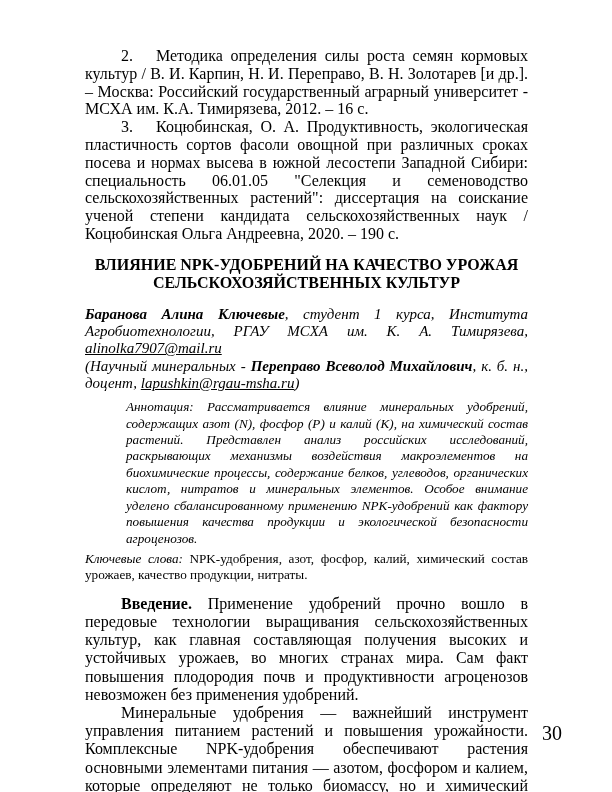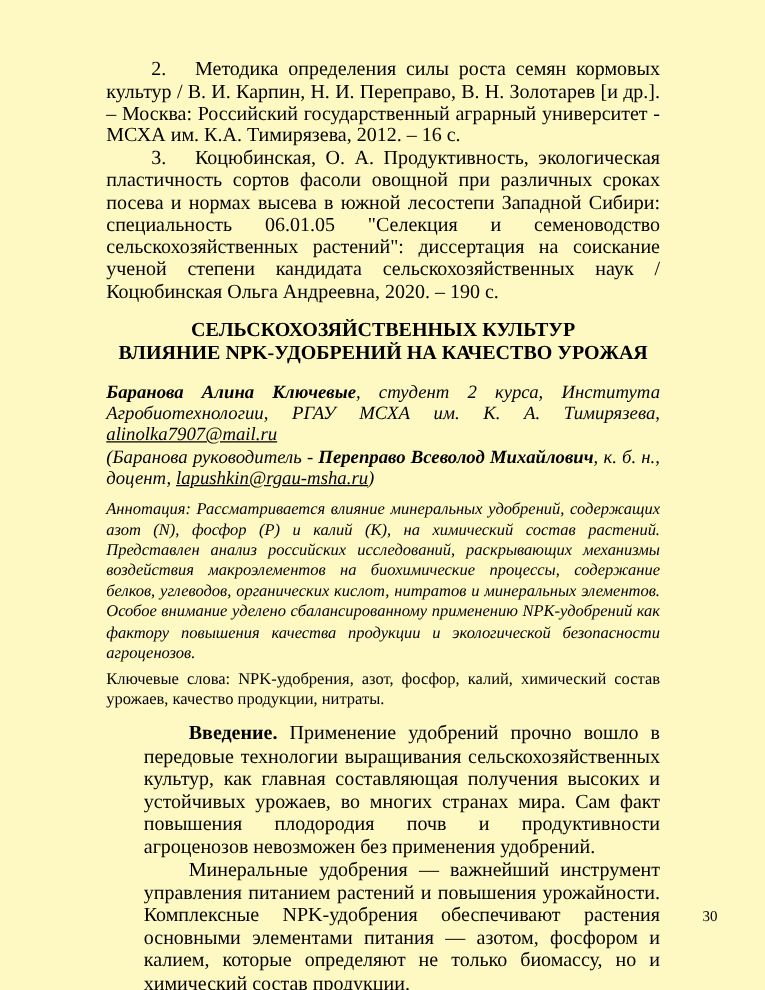--- a/index.html
+++ b/index.html
@@ -1,21 +1,21 @@
 <!DOCTYPE html>
 <html><head>
 <meta charset="utf-8">
 <style>
   html, body { margin: 0; padding: 0; background: #e8e8e8; }
   .page {
     position: relative;
     width: 612px;
     height: 792px;
     margin: 0 auto;
-    background: #fef9c3;
+    background: #ffffff;
     font-family: "Liberation Serif", "DejaVu Serif", serif;
     color: #000000;
     overflow: hidden;
   }
   .content {
     position: absolute;
     top: 47px;
     left: 85px;
     width: 443px;
   }
@@ -50,63 +50,63 @@
     text-decoration: underline;
     color: #000000;
     font-style: italic;
   }
   .abstract {
     margin-top: 7px;
     font-size: 13.2px;
     line-height: 16.4px;
     font-style: italic;
     text-align: justify;
+    margin-left: 41px;
   }
   .keywords {
     margin-top: 4px;
     font-size: 13.2px;
     line-height: 16.4px;
     text-align: justify;
   }
-  .keywords .kw-label { }
+  .keywords .kw-label { font-style: italic; }
   .body-para {
     font-size: 16px;
     line-height: 18.2px;
     text-align: justify;
     text-indent: 36px;
-    margin-left: 30px;
   }
   .body-start { margin-top: 11px; }
   .lead { font-weight: bold; }
   .page-number {
     position: absolute;
     top: 726px;
-    right: 38px;
-    font-size: 12px;
+    right: 50px;
+    font-size: 20px;
     line-height: 15px;
   }
 </style>
 </head>
 <body>
 
 <div class="page">
   <div class="content">
 
     <p class="ref"><span class="ref-num">2.</span><span>Методика определения силы роста семян кормовых культур / В. И. Карпин, Н. И. Переправо, В. Н. Золотарев [и др.]. – Москва: Российский государственный аграрный университет - МСХА им. К.А. Тимирязева, 2012. – 16 с.</span></p>
 
     <p class="ref"><span class="ref-num">3.</span><span>Коцюбинская, О. А. Продуктивность, экологическая пластичность сортов фасоли овощной при различных сроках посева и нормах высева в южной лесостепи Западной Сибири: специальность 06.01.05 "Селекция и семеноводство сельскохозяйственных растений": диссертация на соискание ученой степени кандидата сельскохозяйственных наук / Коцюбинская Ольга Андреевна, 2020. – 190 с.</span></p>
 
     <h1 class="title">
+      <span>ВЛИЯНИЕ NPK-УДОБРЕНИЙ НА КАЧЕСТВО УРОЖАЯ</span>
       <span>СЕЛЬСКОХОЗЯЙСТВЕННЫХ КУЛЬТУР</span>
-      <span>ВЛИЯНИЕ NPK-УДОБРЕНИЙ НА КАЧЕСТВО УРОЖАЯ</span>
     </h1>
 
-    <p class="author author-block"><b>Баранова Алина Ключевые</b><span>, студент 2 курса, Института Агробиотехнологии, РГАУ МСХА им. К. А. Тимирязева, </span><a class="email">alinolka7907@mail.ru</a></p>
+    <p class="author author-block"><b>Баранова Алина Ключевые</b><span>, студент 1 курса, Института Агробиотехнологии, РГАУ МСХА им. К. А. Тимирязева, </span><a class="email">alinolka7907@mail.ru</a></p>
 
-    <p class="author"><span>(Баранова руководитель - </span><b>Переправо Всеволод Михайлович</b><span>, к. б. н., доцент, </span><a class="email">lapushkin@rgau-msha.ru</a><span>)</span></p>
+    <p class="author"><span>(Научный минеральных - </span><b>Переправо Всеволод Михайлович</b><span>, к. б. н., доцент, </span><a class="email">lapushkin@rgau-msha.ru</a><span>)</span></p>
 
     <p class="abstract"><span>Аннотация:</span><span> Рассматривается влияние минеральных удобрений, содержащих азот (N), фосфор (Р) и калий (К), на химический состав растений. Представлен анализ российских исследований, раскрывающих механизмы воздействия макроэлементов на биохимические процессы, содержание белков, углеводов, органических кислот, нитратов и минеральных элементов. Особое внимание уделено сбалансированному применению NPK-удобрений как фактору повышения качества продукции и экологической безопасности агроценозов.</span></p>
 
     <p class="keywords"><span class="kw-label">Ключевые слова:</span><span> NPK-удобрения, азот, фосфор, калий, химический состав урожаев, качество продукции, нитраты.</span></p>
 
     <p class="body-para body-start"><span class="lead">Введение.</span><span> Применение удобрений прочно вошло в передовые технологии выращивания сельскохозяйственных культур, как главная составляющая получения высоких и устойчивых урожаев, во многих странах мира. Сам факт повышения плодородия почв и продуктивности агроценозов невозможен без применения удобрений.</span></p>
 
     <p class="body-para"><span>Минеральные удобрения — важнейший инструмент управления питанием растений и повышения урожайности. Комплексные NPK-удобрения обеспечивают растения основными элементами питания — азотом, фосфором и калием, которые определяют не только биомассу, но и химический состав продукции.</span></p>
 
   </div>

